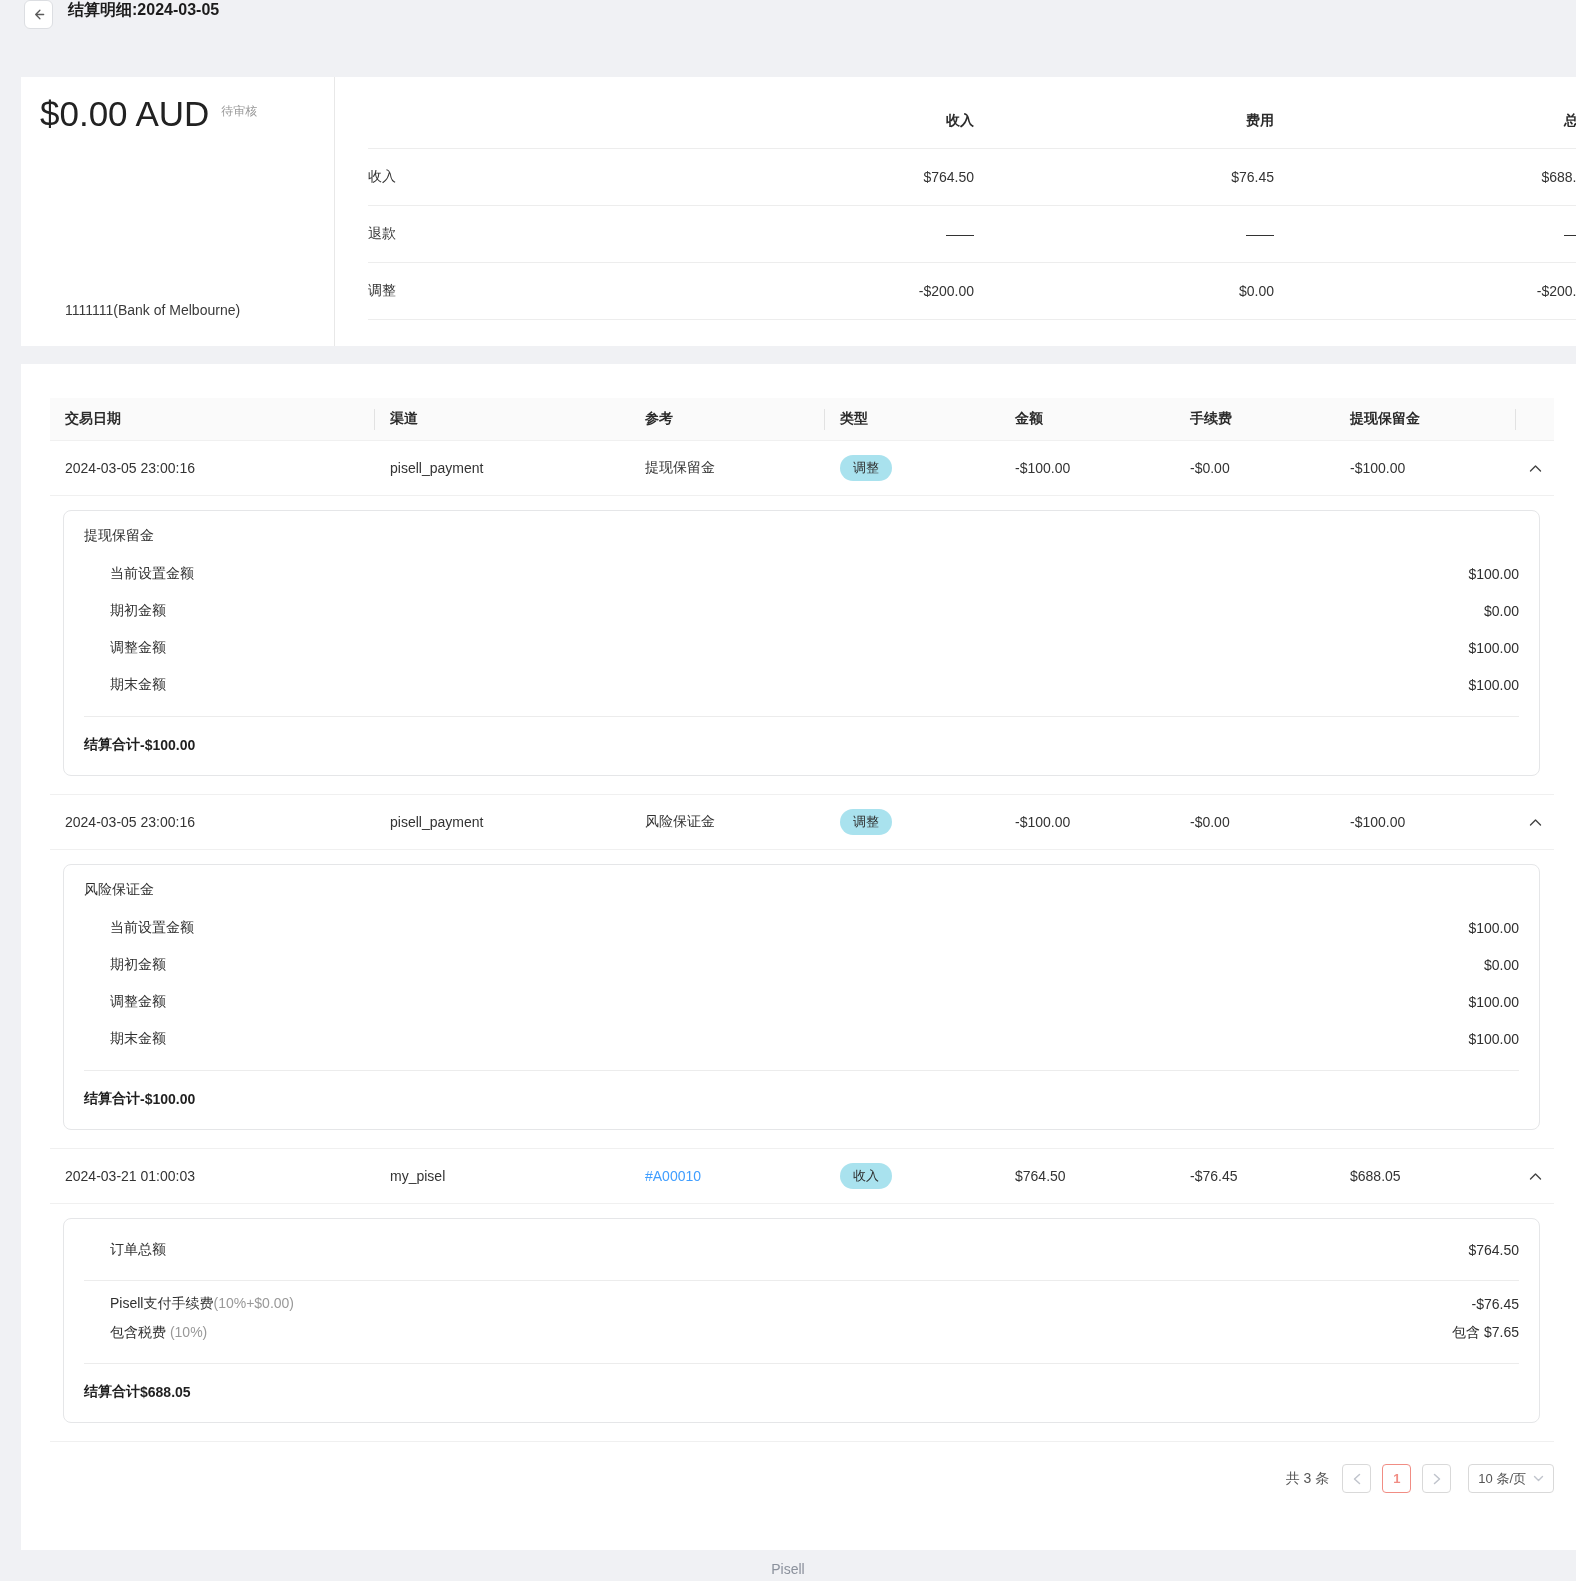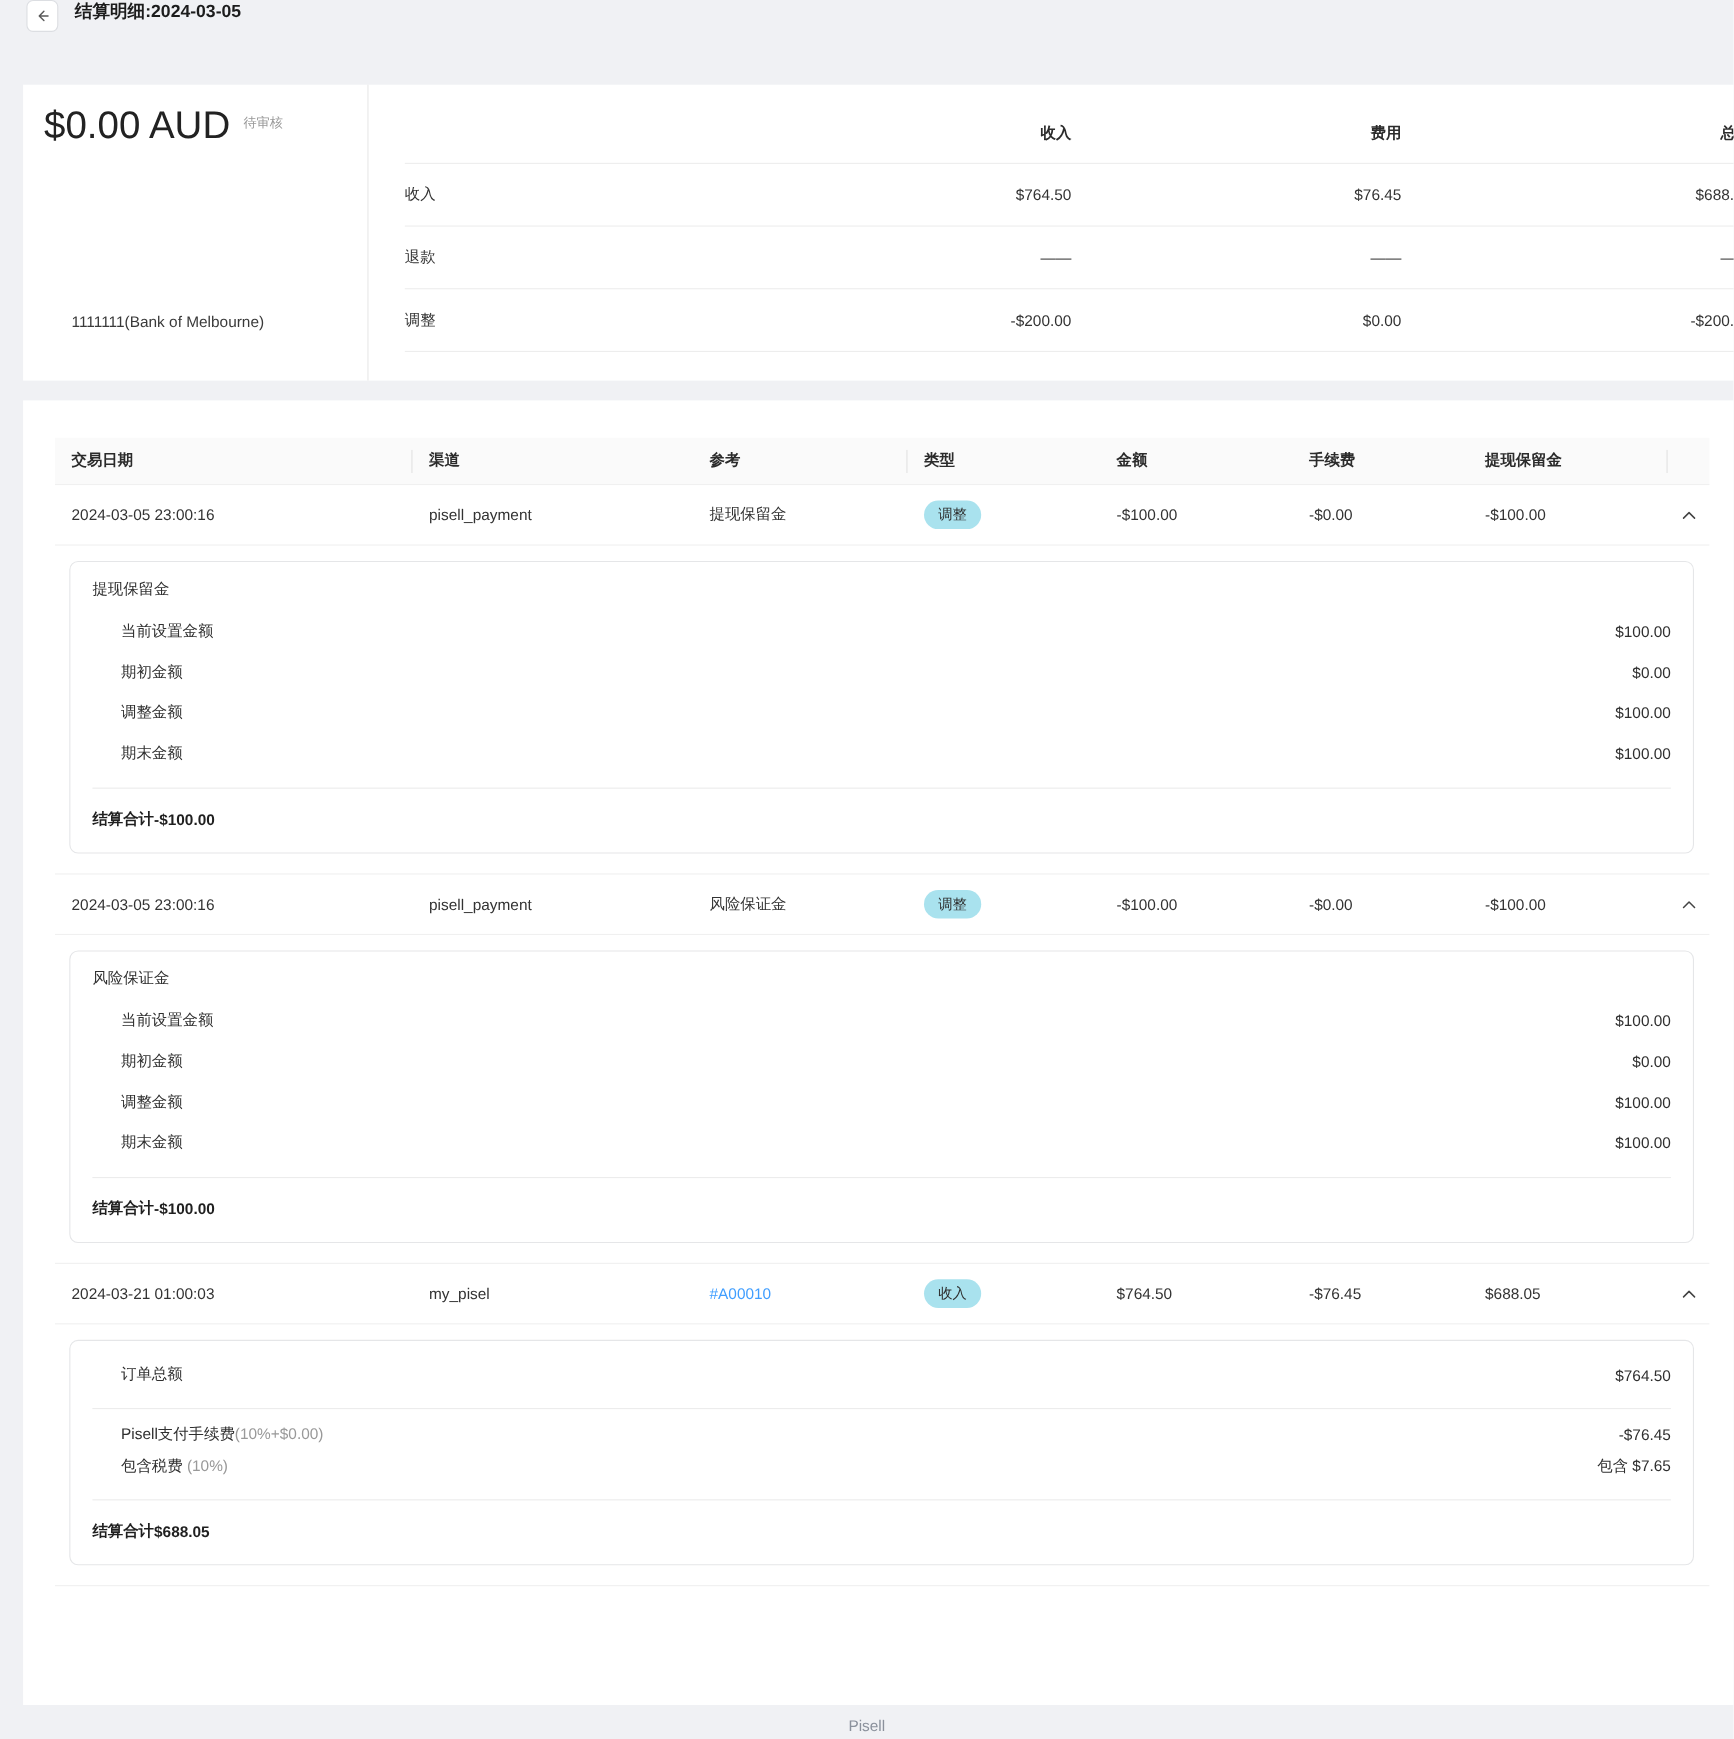--- a/index.html
+++ b/index.html
@@ -19,21 +19,21 @@
   .top-header{height:77px;display:flex;align-items:flex-start;padding-left:24px;}
   .back-btn{width:29px;height:29px;background:#fff;border:1px solid #dcdee2;border-radius:6px;
     display:flex;align-items:center;justify-content:center;cursor:pointer;flex:0 0 auto;}
   .page-title{margin-left:15px;font-size:16px;font-weight:bold;color:#1c1c1c;}
   
   .summary-card{margin-left:21px;width:1700px;height:269px;background:var(--card-bg);display:flex;}
   .summary-left{width:314px;flex:0 0 auto;border-right:1px solid var(--border);position:relative;padding:20px 0 0 19px;}
   .amount-line{display:flex;align-items:flex-start;}
   .big-amount{font-size:35px;color:#222;line-height:34px;}
   .status-badge{font-size:12px;color:var(--text-secondary);margin-left:12px;margin-top:6px;}
-  .bank-account{position:absolute;left:44px;bottom:46px;font-size:14px;color:#3a3a3a;}
+  .bank-account{position:absolute;left:44px;bottom:28px;font-size:14px;color:#3a3a3a;}
   .summary-right{flex:1;padding-left:33px;}
   .sum-row{display:grid;grid-template-columns:270px 336px 300px 318px;align-items:center;
     border-bottom:1px solid #ededed;height:57px;}
   .sum-row.head{height:72px;padding-top:16px;font-weight:bold;color:#2b2b2b;}
   .sum-row .num{text-align:right;}
   
   .main-card{margin:18px 0 0 21px;width:1700px;height:1186px;background:var(--card-bg);padding:34px 0 0 29px;}
   .tx-table{width:1504px;}
   .t-head{display:grid;grid-template-columns:325px 255px 195px 175px 175px 160px 181px 38px;
     height:43px;background:var(--thead-bg);align-items:center;font-weight:bold;color:#2b2b2b;
@@ -254,17 +254,43 @@
         </div>
         <div class="p-divider tight"></div>
         <div class="p-total">
           <span>结算合计</span>
           <span>$688.05</span>
         </div>
       </div>
     </div>
   </div>
 
+  <div class="pagination">
+    <span class="pg-total">共 3 条</span>
+    <div class="pg-btn">
+      <span>
+        <svg width="8" height="12" viewBox="0 0 8 12">
+            <polyline points="6.5,1.5 1.5,6 6.5,10.5" stroke="#c0c4cc" stroke-width="1.5" fill="none" stroke-linecap="round" stroke-linejoin="round"></polyline>
+          </svg>
+      </span>
+    </div>
+    <div class="pg-btn active">1</div>
+    <div class="pg-btn">
+      <span>
+        <svg width="8" height="12" viewBox="0 0 8 12">
+            <polyline points="1.5,1.5 6.5,6 1.5,10.5" stroke="#c0c4cc" stroke-width="1.5" fill="none" stroke-linecap="round" stroke-linejoin="round"></polyline>
+          </svg>
+      </span>
+    </div>
+    <div class="pg-size">
+      <span>10 条/页</span>
+      <span>
+        <svg width="11" height="7" viewBox="0 0 11 7">
+            <polyline points="1.5,1.5 5.5,5.5 9.5,1.5" stroke="#c0c4cc" stroke-width="1.4" fill="none" stroke-linecap="round" stroke-linejoin="round"></polyline>
+          </svg>
+      </span>
+    </div>
+  </div>
 </div>
 
 <div class="site-footer">
   <span>Pisell</span>
 </div>
 
 </body></html>

